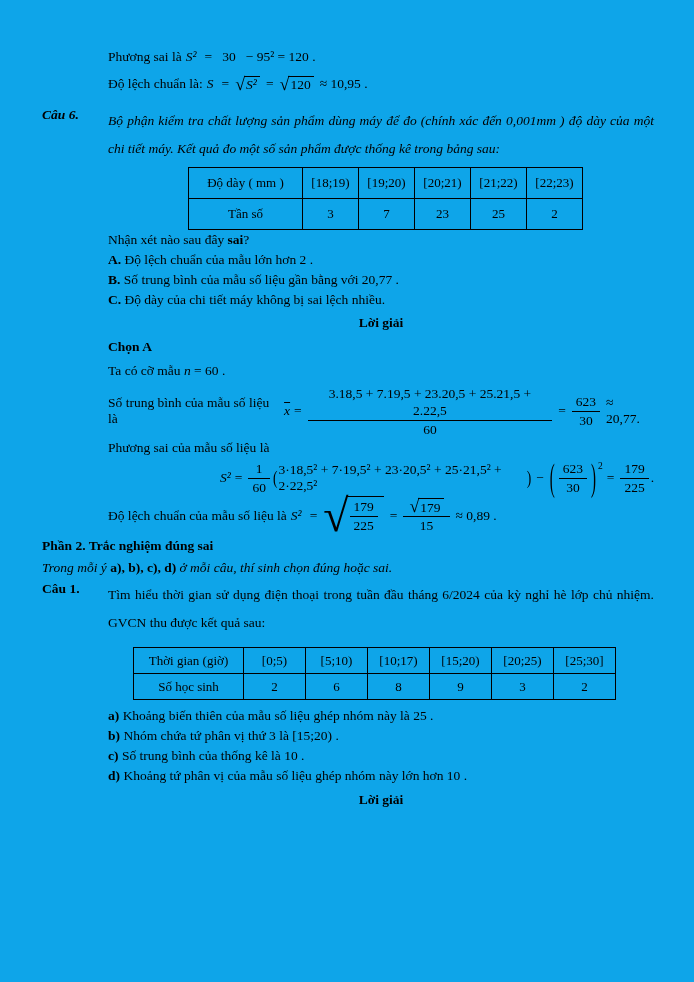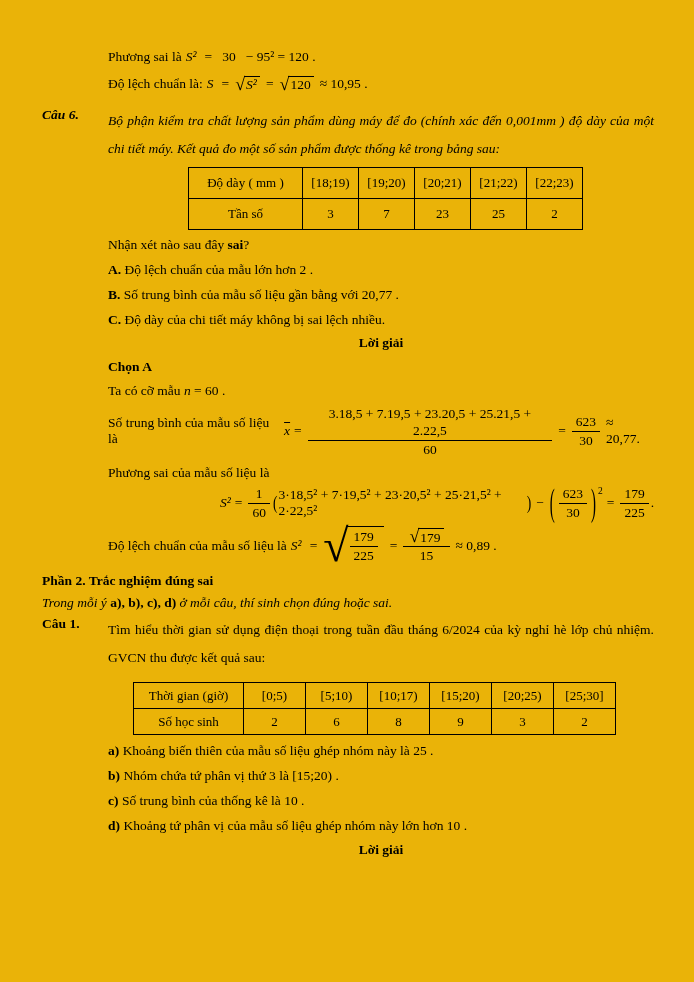--- a/index.html
+++ b/index.html
@@ -2,21 +2,21 @@
 <html><head>
 <meta charset="utf-8">
 <style>
   * { margin:0; padding:0; box-sizing:border-box; }
   html,body { background:#fff; }
   body {
     width:694px; height:982px;
     font-family:"Liberation Serif", serif;
     font-size:13.5px; color:#000;
   }
-  .page { width:694px; height:982px; padding:48px 40px 0 42px; overflow:hidden; background:#eab308; }
+  .page { width:694px; height:982px; padding:48px 40px 0 42px; overflow:hidden; background:#0ea5e9; }
 
   .indent { margin-left:66px; }
   .para { line-height:20px; }
   .bold { font-weight:bold; }
   .italic { font-style:italic;font-family:Liberation Serif, serif; }
   .center-col { margin-left:66px; text-align:center; }
 
   
   .qblock { display:flex; }
   .qlabel { width:66px; flex:0 0 66px; font-weight:bold; }
@@ -45,21 +45,21 @@
   .tbl1 { margin:4px 0 0 146px; }
   .tbl1 td { height:31px; }
   .tbl1 td.c0 { width:114px; }
   .tbl1 td.cn { width:56px; }
   .tbl2 { margin:10px 0 0 91px; }
   .tbl2 td { height:26px; }
   .tbl2 td.c0 { width:110px; }
   .tbl2 td.cn { width:62px; }
 
   
-  .mt2{margin-top:2px;} .mt3{margin-top:3px;} .mt4{margin-top:4px;} .mt5{margin-top:5px;}
+  .mt2{margin-top:2px;} .mt3{margin-top:3px;} .mt4{margin-top:4px;} .mt5{}
   .mt6{margin-top:6px;} .mt10{margin-top:10px;} .mt14{margin-top:14px;font-style:italic;}
 </style>
 </head>
 <body>
 
 <div class="page">
 
   <div class="mrow indent">
     <span>Phương sai là</span>
     <span class="var mop">S²</span>

